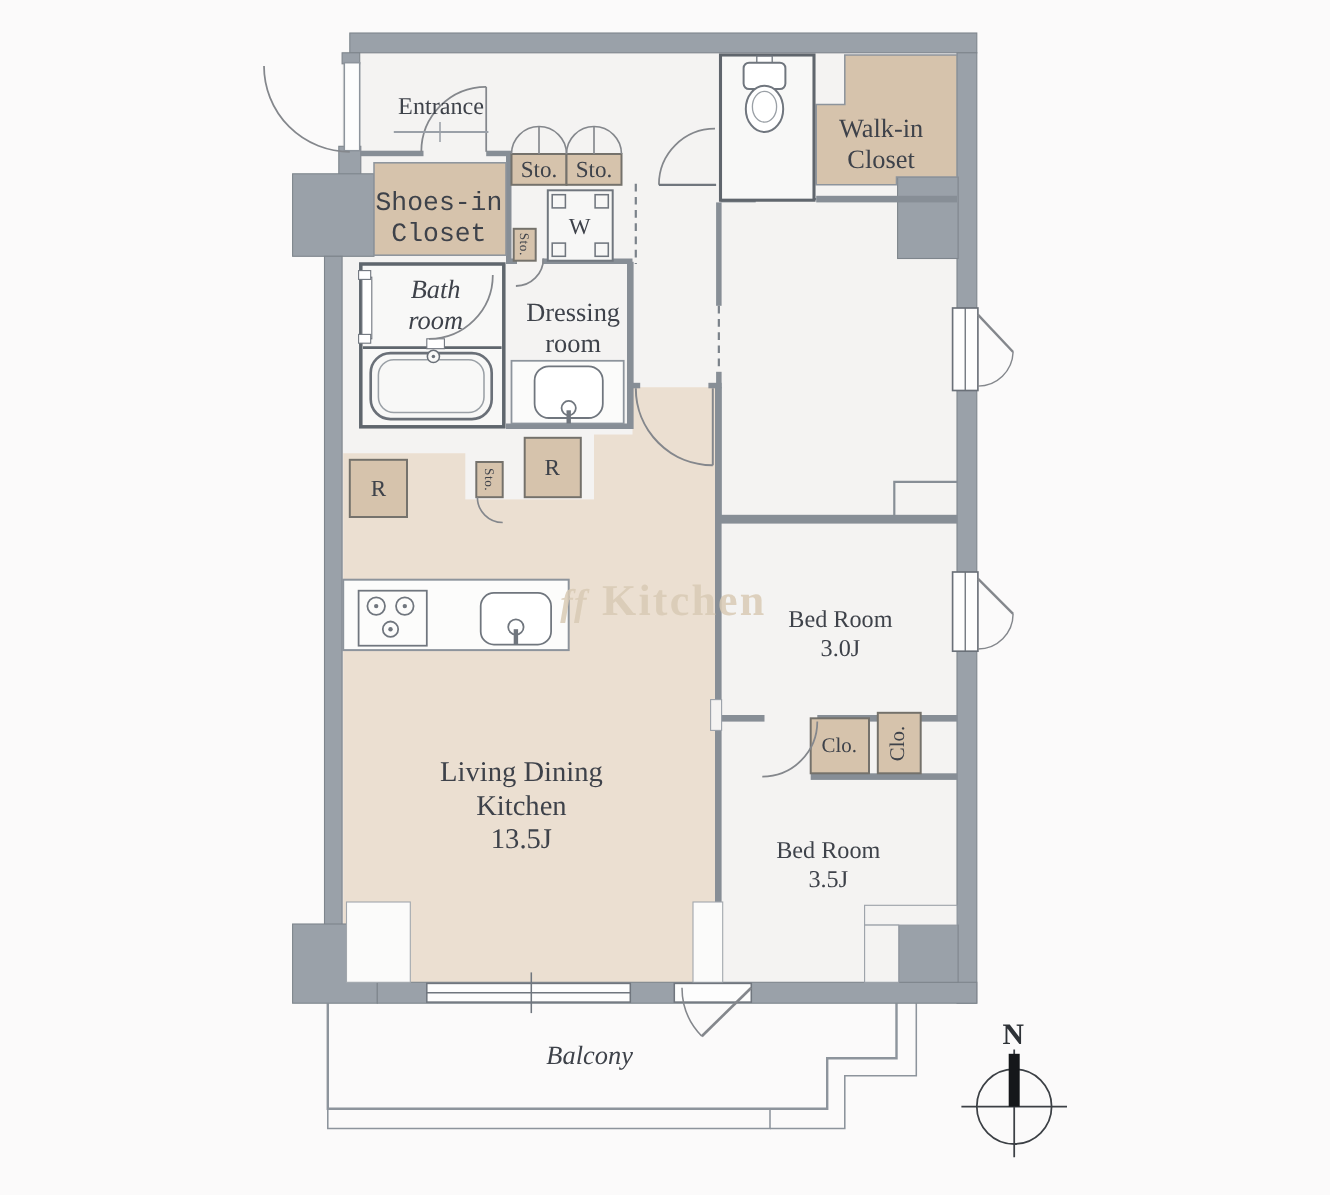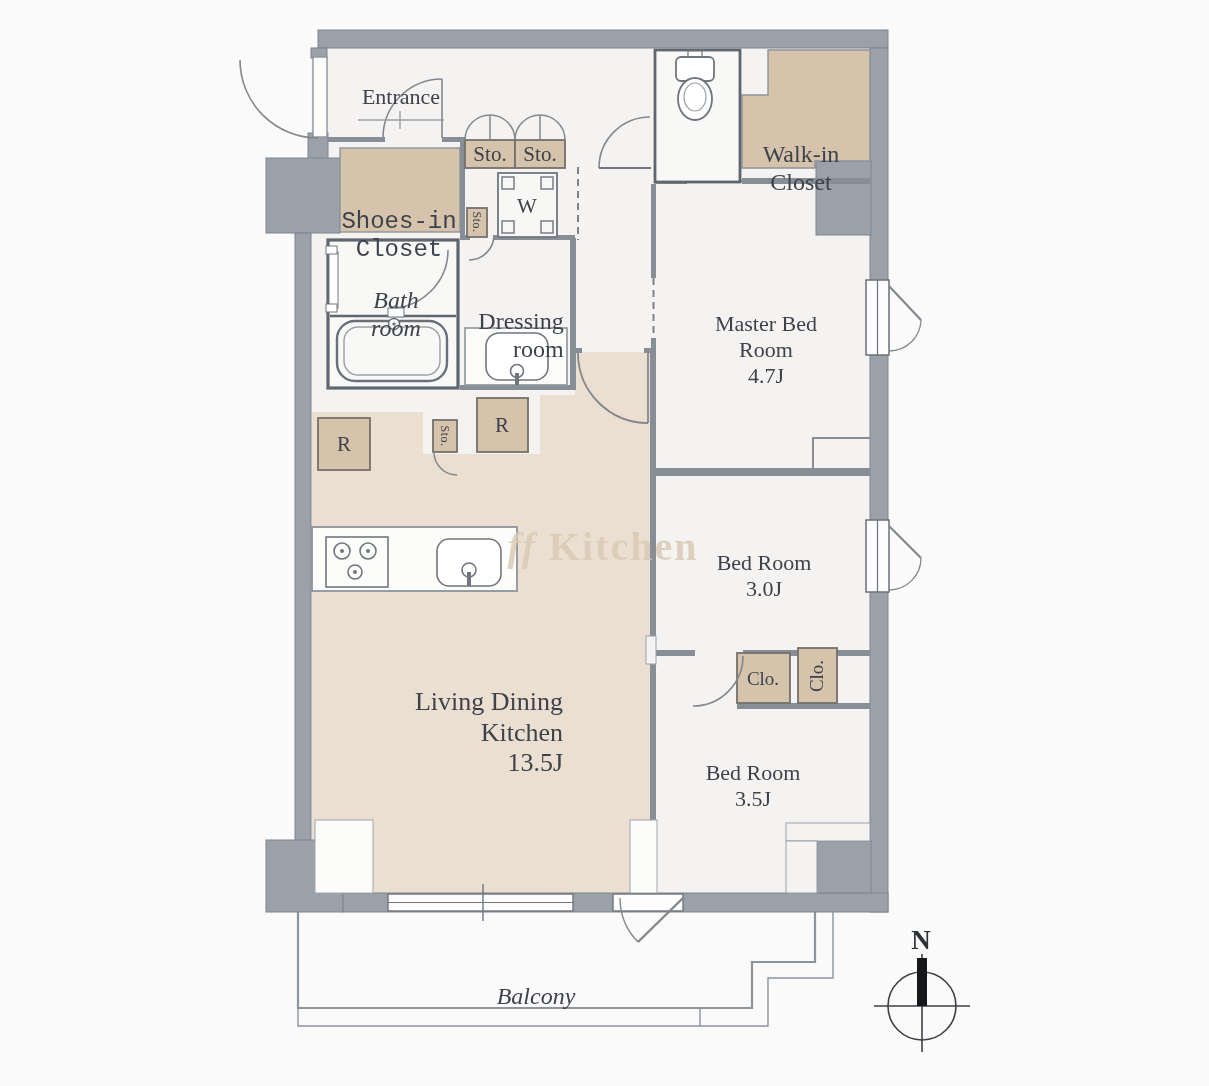--- a/index.html
+++ b/index.html
@@ -1,29 +1,29 @@
 <!DOCTYPE html>
 <html><head>
 <meta charset="utf-8">
 <style>
   html,body{margin:0;padding:0;background:#fbfafa;}
   #stage{position:relative;width:1209px;height:1086px;background:#fbfafa;overflow:hidden;
          font-family:"Liberation Serif","DejaVu Serif",serif;}
   #plan-svg{position:absolute;left:0;top:0;}
   .lbl{position:absolute;transform:translate(-50%,-50%);color:#3e424a;text-align:center;
        line-height:1.18;white-space:nowrap;z-index:5;}
-  .s26{font-size:26px;} .s25{font-size:22px;} .s24{font-size:24px;margin-top:36px;}
+  .s26{font-size:26px;} .s25{font-size:22px;} .s24{font-size:24px;}
   .s21{font-size:21px;} .s19{font-size:19px;} .s12{font-size:12px;letter-spacing:.5px;}
   .rot90{transform:translate(-50%,-50%) rotate(90deg);}
   .rotm90{transform:translate(-50%,-50%) rotate(-90deg);}
   .north{font-weight:bold;font-size:27px;color:#2e3237;}
   #watermark{position:absolute;left:603px;top:546px;transform:translate(-50%,-50%);
      font-size:40px;font-weight:bold;color:#d9cbb5;opacity:.85;letter-spacing:2px;
      z-index:4;white-space:nowrap;}
-  #watermark .wm-pre{font-style:italic;font-size:39px;margin-right:12px;}
+  #watermark .wm-pre{font-style:italic;font-size:34px;margin-right:12px;}
 </style>
 </head>
 <body>
 
 <div id="stage">
 
 <svg id="plan-svg" width="1209" height="1086" viewBox="0 0 1209 1086">
 
   <g>
     <rect x="311" y="47" width="560" height="846" fill="#f4f3f2"></rect>
@@ -229,50 +229,45 @@
 <div class="lbl s21" style="left:490px;top:154px;">Sto.</div>
 <div class="lbl s21" style="left:540px;top:154px;">Sto.</div>
 <div class="lbl s21" style="left:527px;top:206px;">W</div>
 <div class="lbl s12 rot90" style="left:477px;top:222px;">Sto.</div>
 
 <div class="lbl s24" style="left:396px;top:278px;font-style:italic;">
   <div>Bath</div>
   <div>room</div>
 </div>
 
-<div class="lbl s24" style="left:521px;top:299px;text-align:right;">
+<div class="lbl s24" style="left:521px;top:299px;">
   <div>Dressing</div>
   <div>room</div>
 </div>
 
 <div class="lbl s24" style="left:801px;top:132px;">
   <div>Walk-in</div>
   <div>Closet</div>
 </div>
 
-<div class="lbl s25" style="left:766px;top:350px;">
-  <div>Master Bed</div>
-  <div>Room</div>
-  <div>4.7J</div>
-</div>
 
 <div class="lbl s25" style="left:764px;top:576px;">
   <div>Bed Room</div>
   <div>3.0J</div>
 </div>
 
 <div class="lbl s19" style="left:763px;top:679px;">Clo.</div>
 <div class="lbl s19 rotm90" style="left:817px;top:676px;">Clo.</div>
 
 <div class="lbl s25" style="left:753px;top:786px;">
   <div>Bed Room</div>
   <div>3.5J</div>
 </div>
 
-<div class="lbl s26" style="left:489px;top:733px;text-align:right;">
+<div class="lbl s26" style="left:474px;top:733px;">
   <div>Living Dining</div>
   <div>Kitchen</div>
   <div>13.5J</div>
 </div>
 
 <div class="lbl s21" style="left:344px;top:444px;">R</div>
 <div class="lbl s21" style="left:502px;top:425px;">R</div>
 <div class="lbl s12 rot90" style="left:445px;top:436px;">Sto.</div>
 
 <div class="lbl s24" style="left:536px;top:960px;font-style:italic;">Balcony</div>

